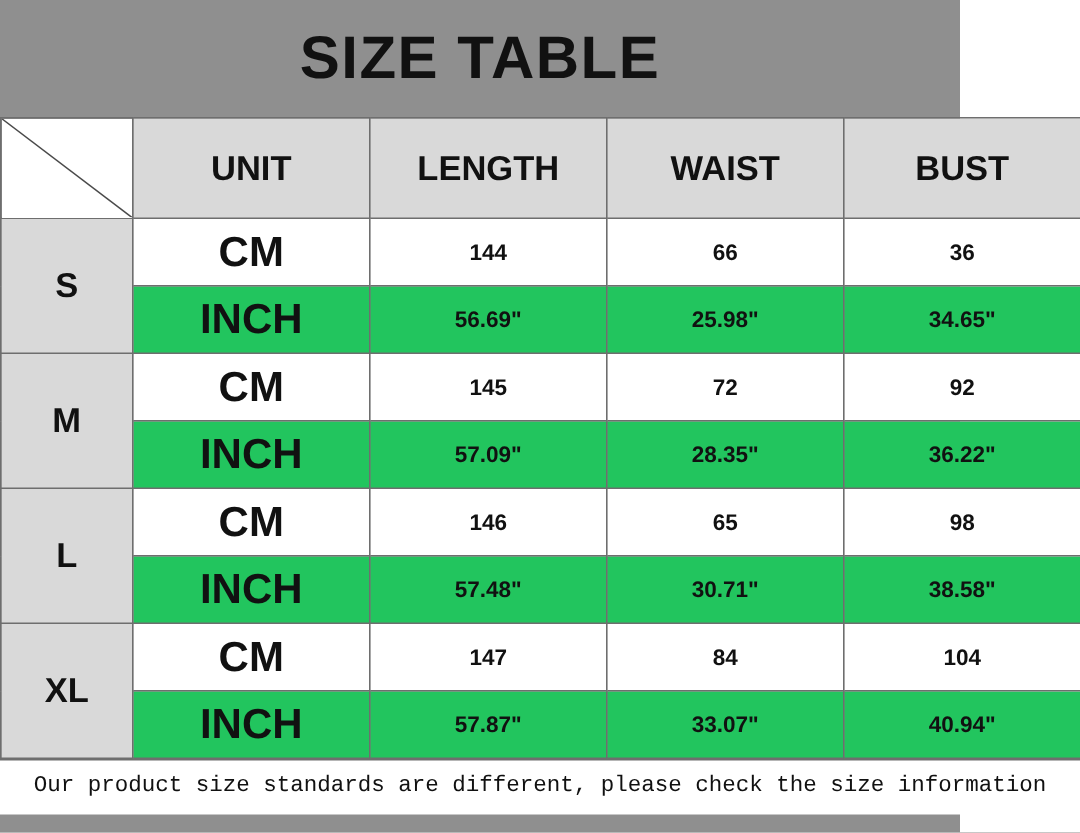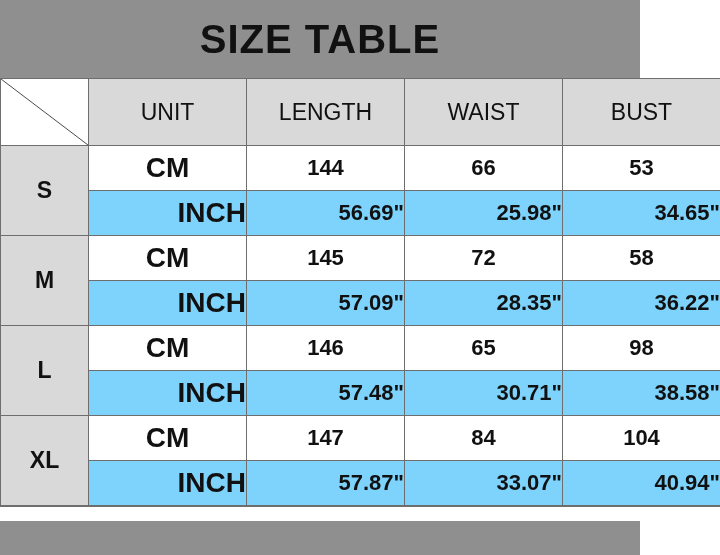--- a/index.html
+++ b/index.html
@@ -63,45 +63,44 @@
   }
   .corner-cell svg {
     display: block;
     width: 100%;
     height: 100%;
   }
   th.head-cell {
     background: #d9d9d9;
     height: 66px;
     font-size: 23px;
-    font-weight: normal;
+    font-weight: bold;
   }
   td.size-cell {
     background: #d9d9d9;
     font-size: 23px;
     font-weight: bold;
   }
   td.unit-cell {
     font-size: 28px;
     font-weight: bold;
     height: 44px;
   }
   td.val-cell {
-    font-size: 22px;
+    font-size: 15px;
     font-weight: bold;
     height: 44px;
   }
   tr.row-cm td.unit-cell,
   tr.row-cm td.val-cell {
     background: #ffffff;
   }
   tr.row-inch td.unit-cell,
   tr.row-inch td.val-cell {
-    background: #7dd3fc;
-    text-align: right;
+    background: #22c55e;
   }
   .note {
     background: #ffffff;
     width: 720px;
     box-sizing: border-box;
     padding: 6px 10px 8px 10px;
     text-align: center;
     font-family: "Liberation Mono", monospace;
     font-size: 15px;
     line-height: 1.45;
@@ -143,35 +142,35 @@
         <th class="head-cell">BUST</th>
       </tr>
     </thead>
     <tbody>
 
       <tr class="row-cm">
         <td class="size-cell" rowspan="2">S</td>
         <td class="unit-cell">CM</td>
         <td class="val-cell">144</td>
         <td class="val-cell">66</td>
-        <td class="val-cell">53</td>
+        <td class="val-cell">36</td>
       </tr>
       <tr class="row-inch">
         <td class="unit-cell">INCH</td>
         <td class="val-cell">56.69"</td>
         <td class="val-cell">25.98"</td>
         <td class="val-cell">34.65"</td>
       </tr>
 
       <tr class="row-cm">
         <td class="size-cell" rowspan="2">M</td>
         <td class="unit-cell">CM</td>
         <td class="val-cell">145</td>
         <td class="val-cell">72</td>
-        <td class="val-cell">58</td>
+        <td class="val-cell">92</td>
       </tr>
       <tr class="row-inch">
         <td class="unit-cell">INCH</td>
         <td class="val-cell">57.09"</td>
         <td class="val-cell">28.35"</td>
         <td class="val-cell">36.22"</td>
       </tr>
 
       <tr class="row-cm">
         <td class="size-cell" rowspan="2">L</td>
@@ -197,15 +196,16 @@
       <tr class="row-inch">
         <td class="unit-cell">INCH</td>
         <td class="val-cell">57.87"</td>
         <td class="val-cell">33.07"</td>
         <td class="val-cell">40.94"</td>
       </tr>
     </tbody>
   </table>
 
   <div class="note">
+    <span class="note-line">Our product size standards are different, please check the size information</span>
   </div>
 
 </div>
 
 </body></html>

